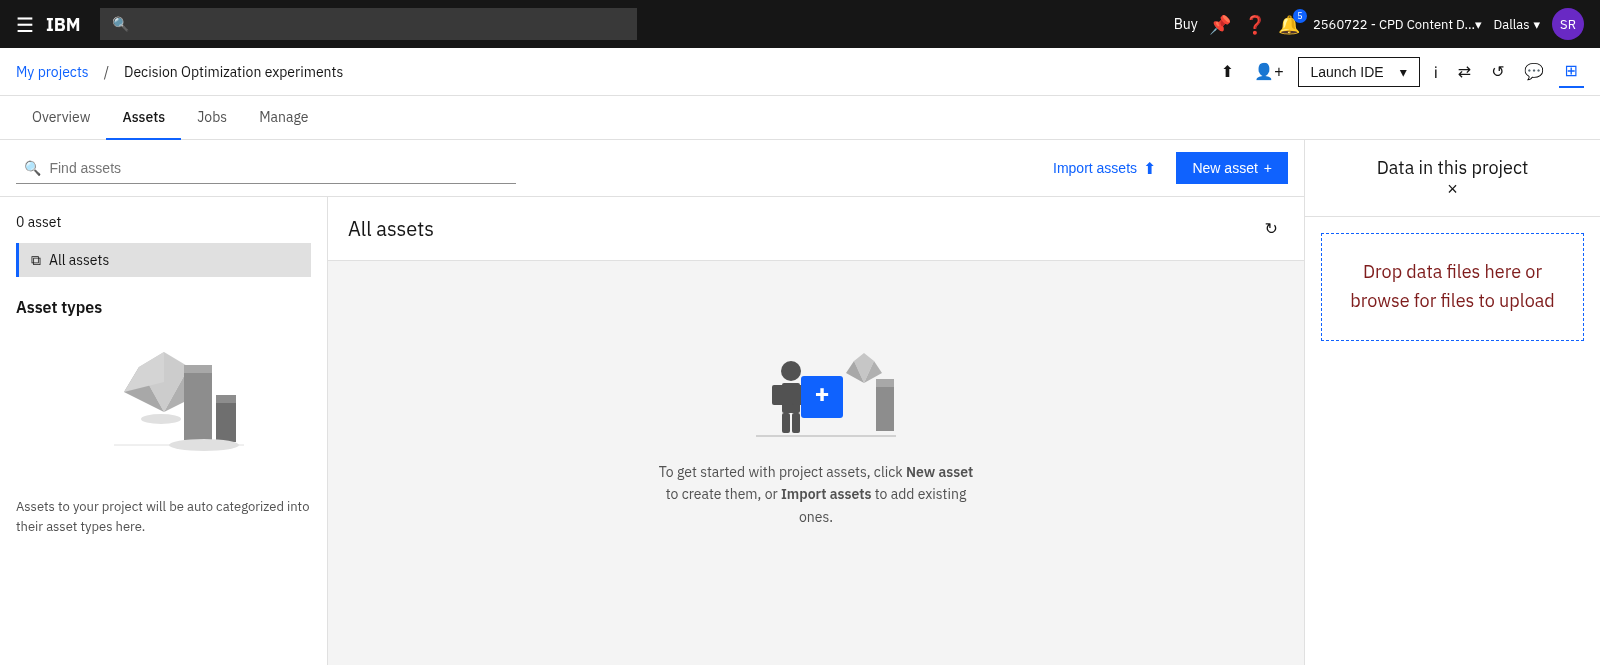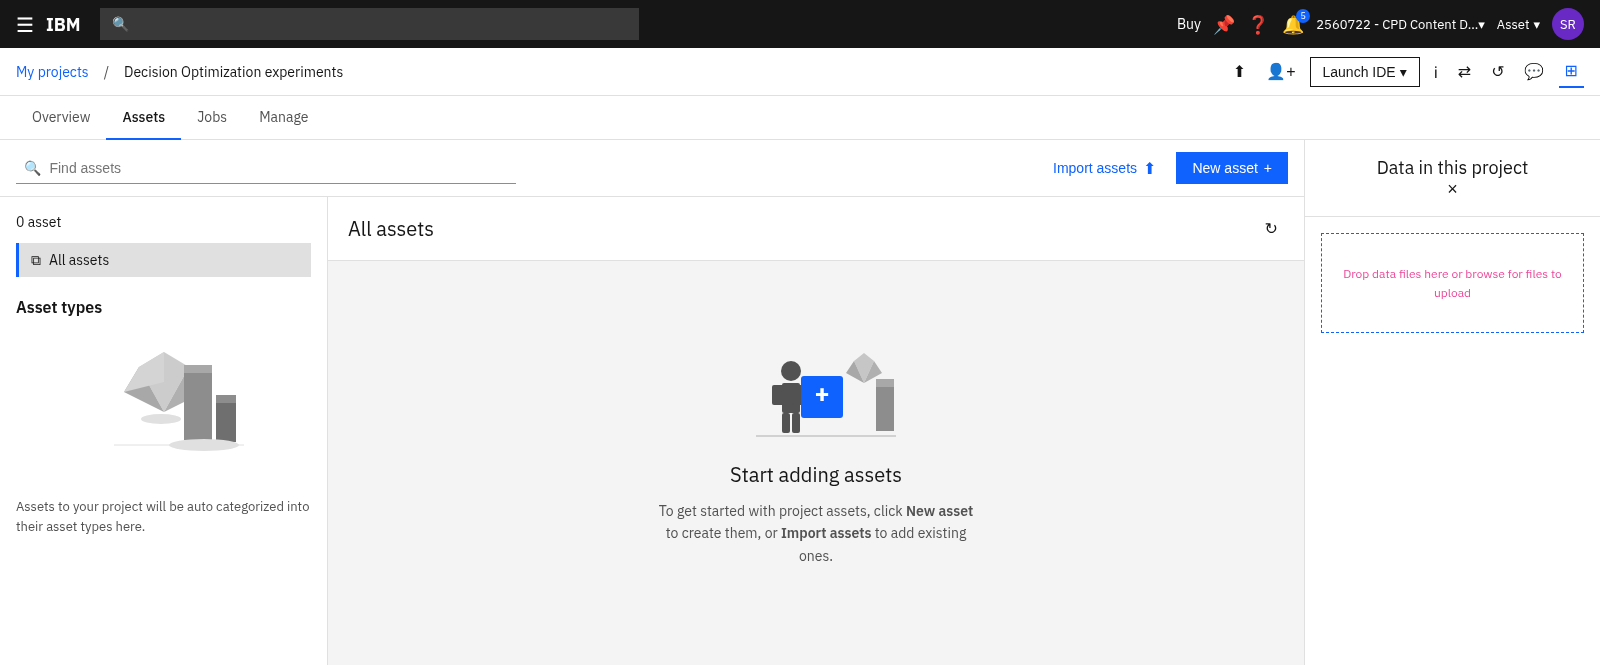--- a/index.html
+++ b/index.html
@@ -40,21 +40,21 @@
     .breadcrumb-bar {
       display: flex; align-items: center; background: #fff; padding: 0 16px;
       height: 48px; border-bottom: 1px solid #e0e0e0; justify-content: space-between;
     }
     .breadcrumb { display: flex; align-items: center; gap: 15px; font-size: 14px; }
     .breadcrumb-link { color: #0f62fe; cursor: pointer; text-decoration: none; }
     .breadcrumb-sep { color: #525252; }
     .breadcrumb-current { color: #161616; font-size: 14px; }
     .breadcrumb-actions { display: flex; align-items: center; gap: 8px; }
     .btn-launch-ide {
-      display: flex; align-items: center; gap: 4px; background: transparent;
+      display: flex; align-items: center; gap: 16px; background: transparent;
       border: 1px solid #161616; color: #161616; padding: 6px 12px; font-size: 14px; cursor: pointer;
     }
 
     
     .tabs-bar {
       display: flex; background: #fff; border-bottom: 1px solid #e0e0e0; padding: 0 16px;
     }
     .tab {
       padding: 12px 16px; font-size: 14px; cursor: pointer; color: #525252;
       border-bottom: 2px solid transparent; margin-bottom: -1px;
@@ -130,21 +130,21 @@
       display: flex; align-items: center; justify-content: space-between;
       padding: 16px; border-bottom: 1px solid #e0e0e0; flex-direction: column;
     }
     .data-sidebar-title { font-size: 18px; font-weight: 400; color: #161616; }
     .data-sidebar-close { background: transparent; border: none; cursor: pointer; font-size: 18px; color: #161616; }
     .drop-zone {
       margin: 16px; border: 1px dashed #0f62fe; padding: 24px 16px;
       display: flex; flex-direction: column; align-items: center; justify-content: center;
       min-height: 100px; cursor: pointer;
     }
-    .drop-zone-text { font-size: 12px; color: #ec4899; text-align: center; line-height: 1.6; }
+    .drop-zone-text { font-size: 18px; color: #7f1d1d; text-align: center; line-height: 1.6; }
 
     
     .illus-svg { width: 160px; height: 140px; }
 
     
     .icon-btn {
       background: none; border: none; cursor: pointer; color: #161616;
       padding: 6px; font-size: 16px; display: flex; align-items: center;
     }
     .active-icon-btn {
@@ -168,21 +168,21 @@
   <span class="topnav-icon">❓</span>
   <span class="topnav-icon" style="position:relative;">
     🔔
     <span class="notif-badge">5</span>
   </span>
   <div class="topnav-account">
     <span>2560722 - CPD Content D...</span>
     <span>▾</span>
   </div>
   <div class="topnav-region">
-    <span>Asset</span>
+    <span>Dallas</span>
     <span>▾</span>
   </div>
   <div class="topnav-avatar">SR</div>
 </nav>
 
 <div class="breadcrumb-bar">
   <div class="breadcrumb">
     <a class="breadcrumb-link">My projects</a>
     <span class="breadcrumb-sep">/</span>
     <span class="breadcrumb-current">Decision Optimization experiments</span>
@@ -283,21 +283,20 @@
 
             <polygon points="118,20 128,12 138,20 128,42" fill="#c6c6c6"></polygon>
             <polygon points="118,20 128,42 110,32" fill="#a8a8a8"></polygon>
             <polygon points="138,20 128,42 146,32" fill="#b0b0b0"></polygon>
 
             <rect x="140" y="40" width="18" height="50" fill="#8d8d8d"></rect>
             <rect x="140" y="38" width="18" height="8" fill="#a8a8a8"></rect>
 
             <line x1="20" y1="95" x2="175" y2="95" stroke="#c6c6c6" stroke-width="1.5"></line>
           </svg>
-          <div class="empty-state-title">Start adding assets</div>
           <p class="empty-state-desc">
             To get started with project assets, click <em>New asset</em> to create them, or <em>Import assets</em> to add existing ones.
           </p>
         </div>
       </div>
     </div>
   </div>
 
   <div class="data-sidebar">
     <div class="data-sidebar-header">

